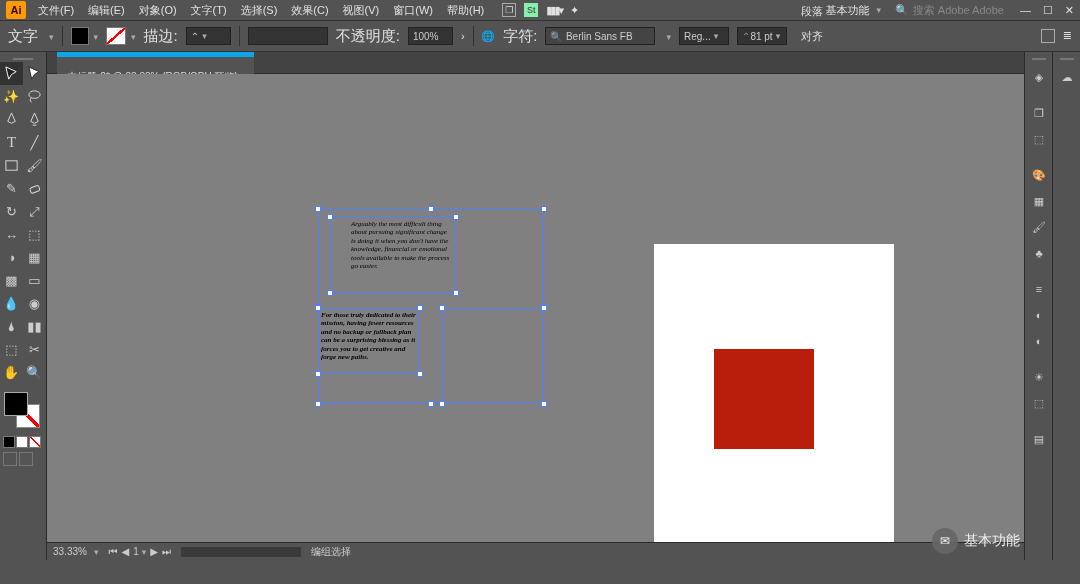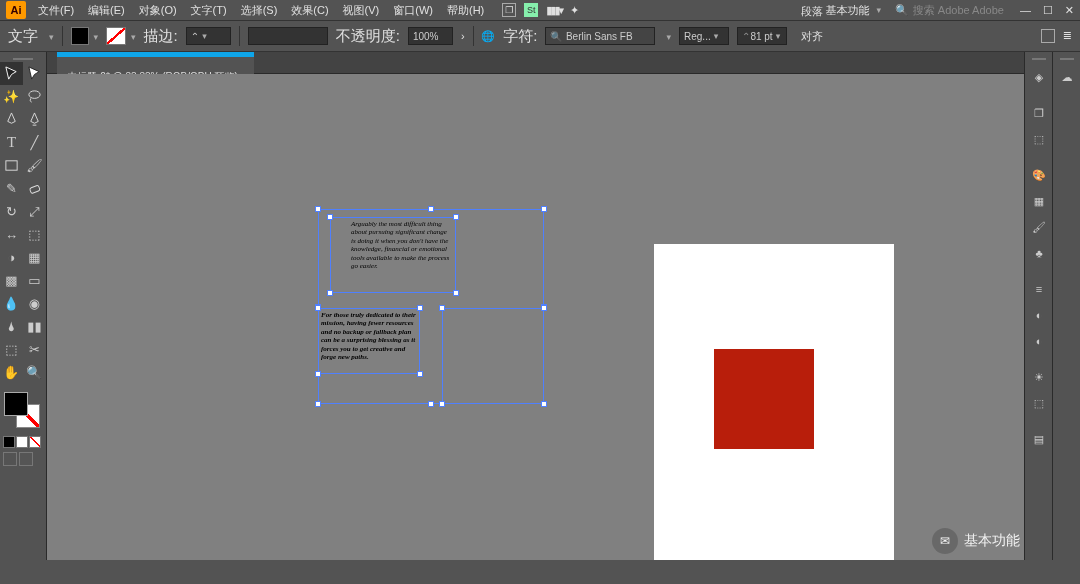--- a/index.html
+++ b/index.html
@@ -289,20 +289,32 @@
         <div class="handle-sq h-tl"></div><div class="handle-sq h-tr"></div><div class="handle-sq h-bl"></div><div class="handle-sq h-br"></div>
       </div>
       <div class="tf tf2">
         <span>For those truly dedicated to their mission, having fewer resources and no backup or fallback plan can be a surprising blessing as it forces you to get creative and forge new paths.</span>
         <div class="handle-sq h-tl"></div><div class="handle-sq h-tr"></div><div class="handle-sq h-bl"></div><div class="handle-sq h-br"></div>
       </div>
       <div class="tf tf3">
         <div class="handle-sq h-tl"></div><div class="handle-sq h-tr"></div><div class="handle-sq h-bl"></div><div class="handle-sq h-br"></div>
       </div>
     </div>
+    <div class="statusbar">
+      <div class="zoom-dd chev">33.33%</div>
+      <div class="nav-arrows">
+        <span>⏮</span>
+        <span>◀</span>
+        <span class="chev">1</span>
+        <span>▶</span>
+        <span>⏭</span>
+      </div>
+      <div class="scroll-h"></div>
+      <span>编组选择</span>
+    </div>
   </div>
 
   <div class="rightpanels">
     <div class="panel-col">
       <div class="handle"></div>
       <div class="picon">◈</div>
       <div class="psep"></div>
       <div class="picon">❐</div>
       <div class="picon">⬚</div>
       <div class="psep"></div>

